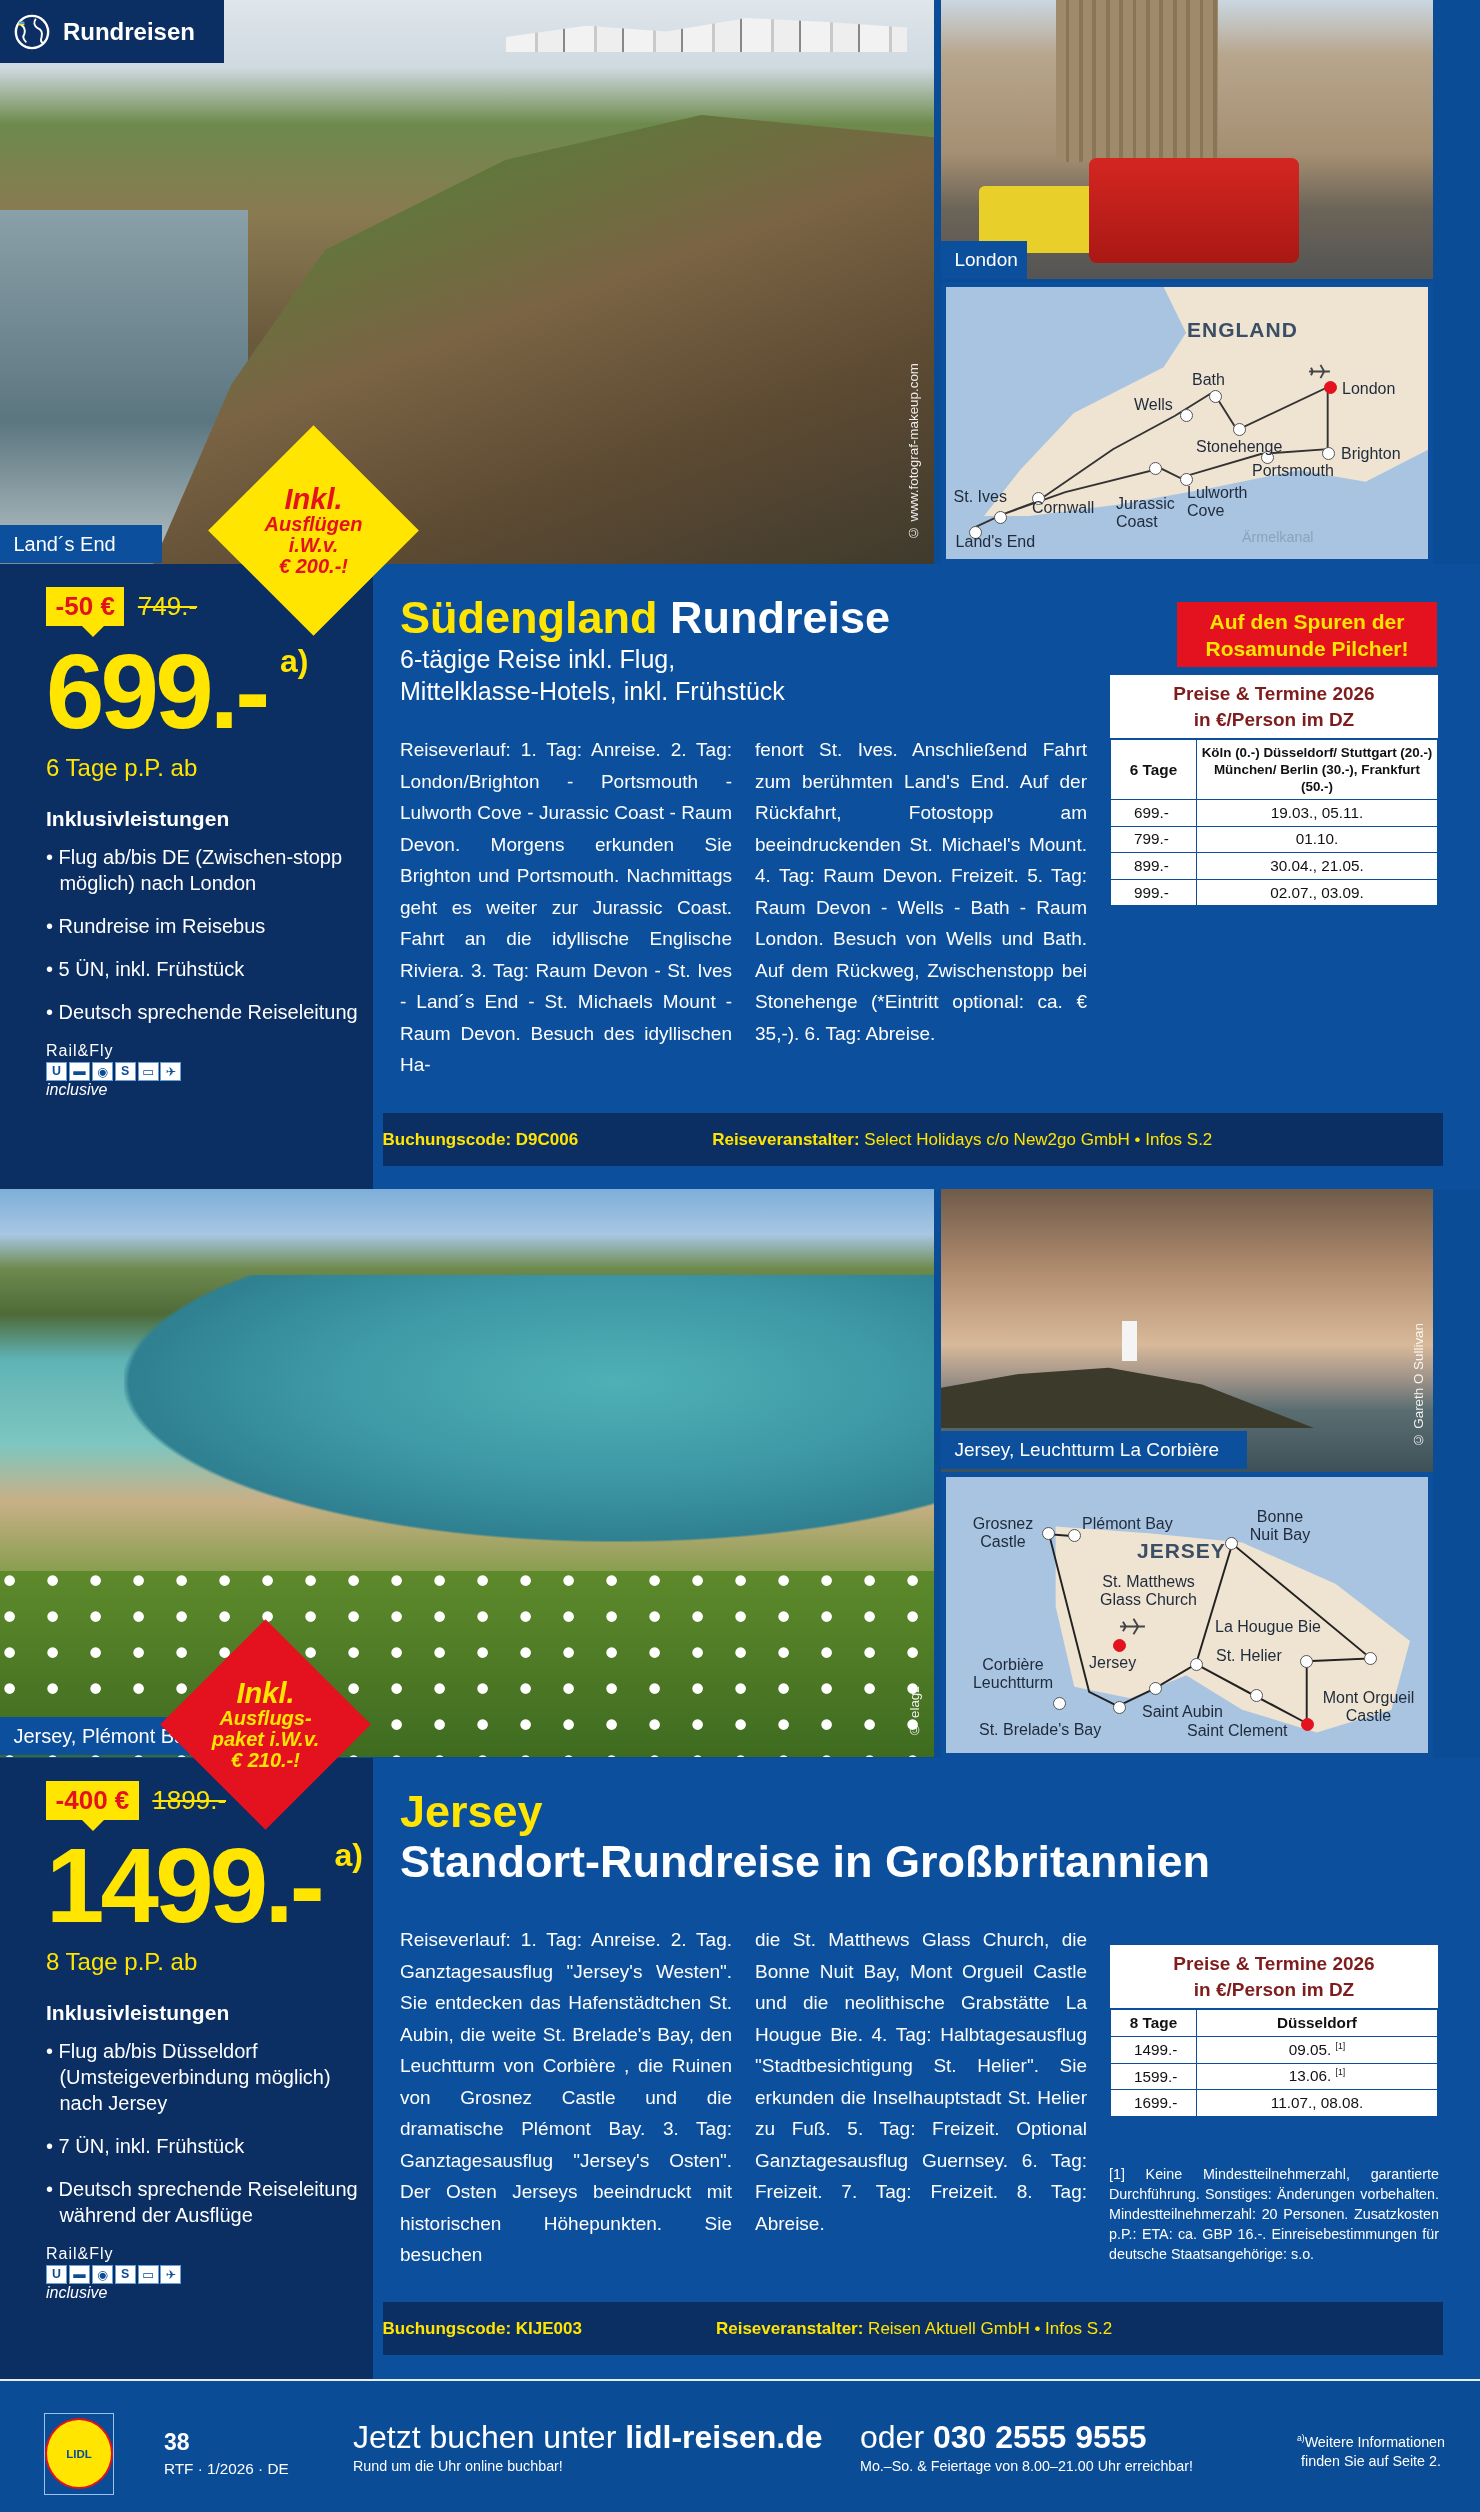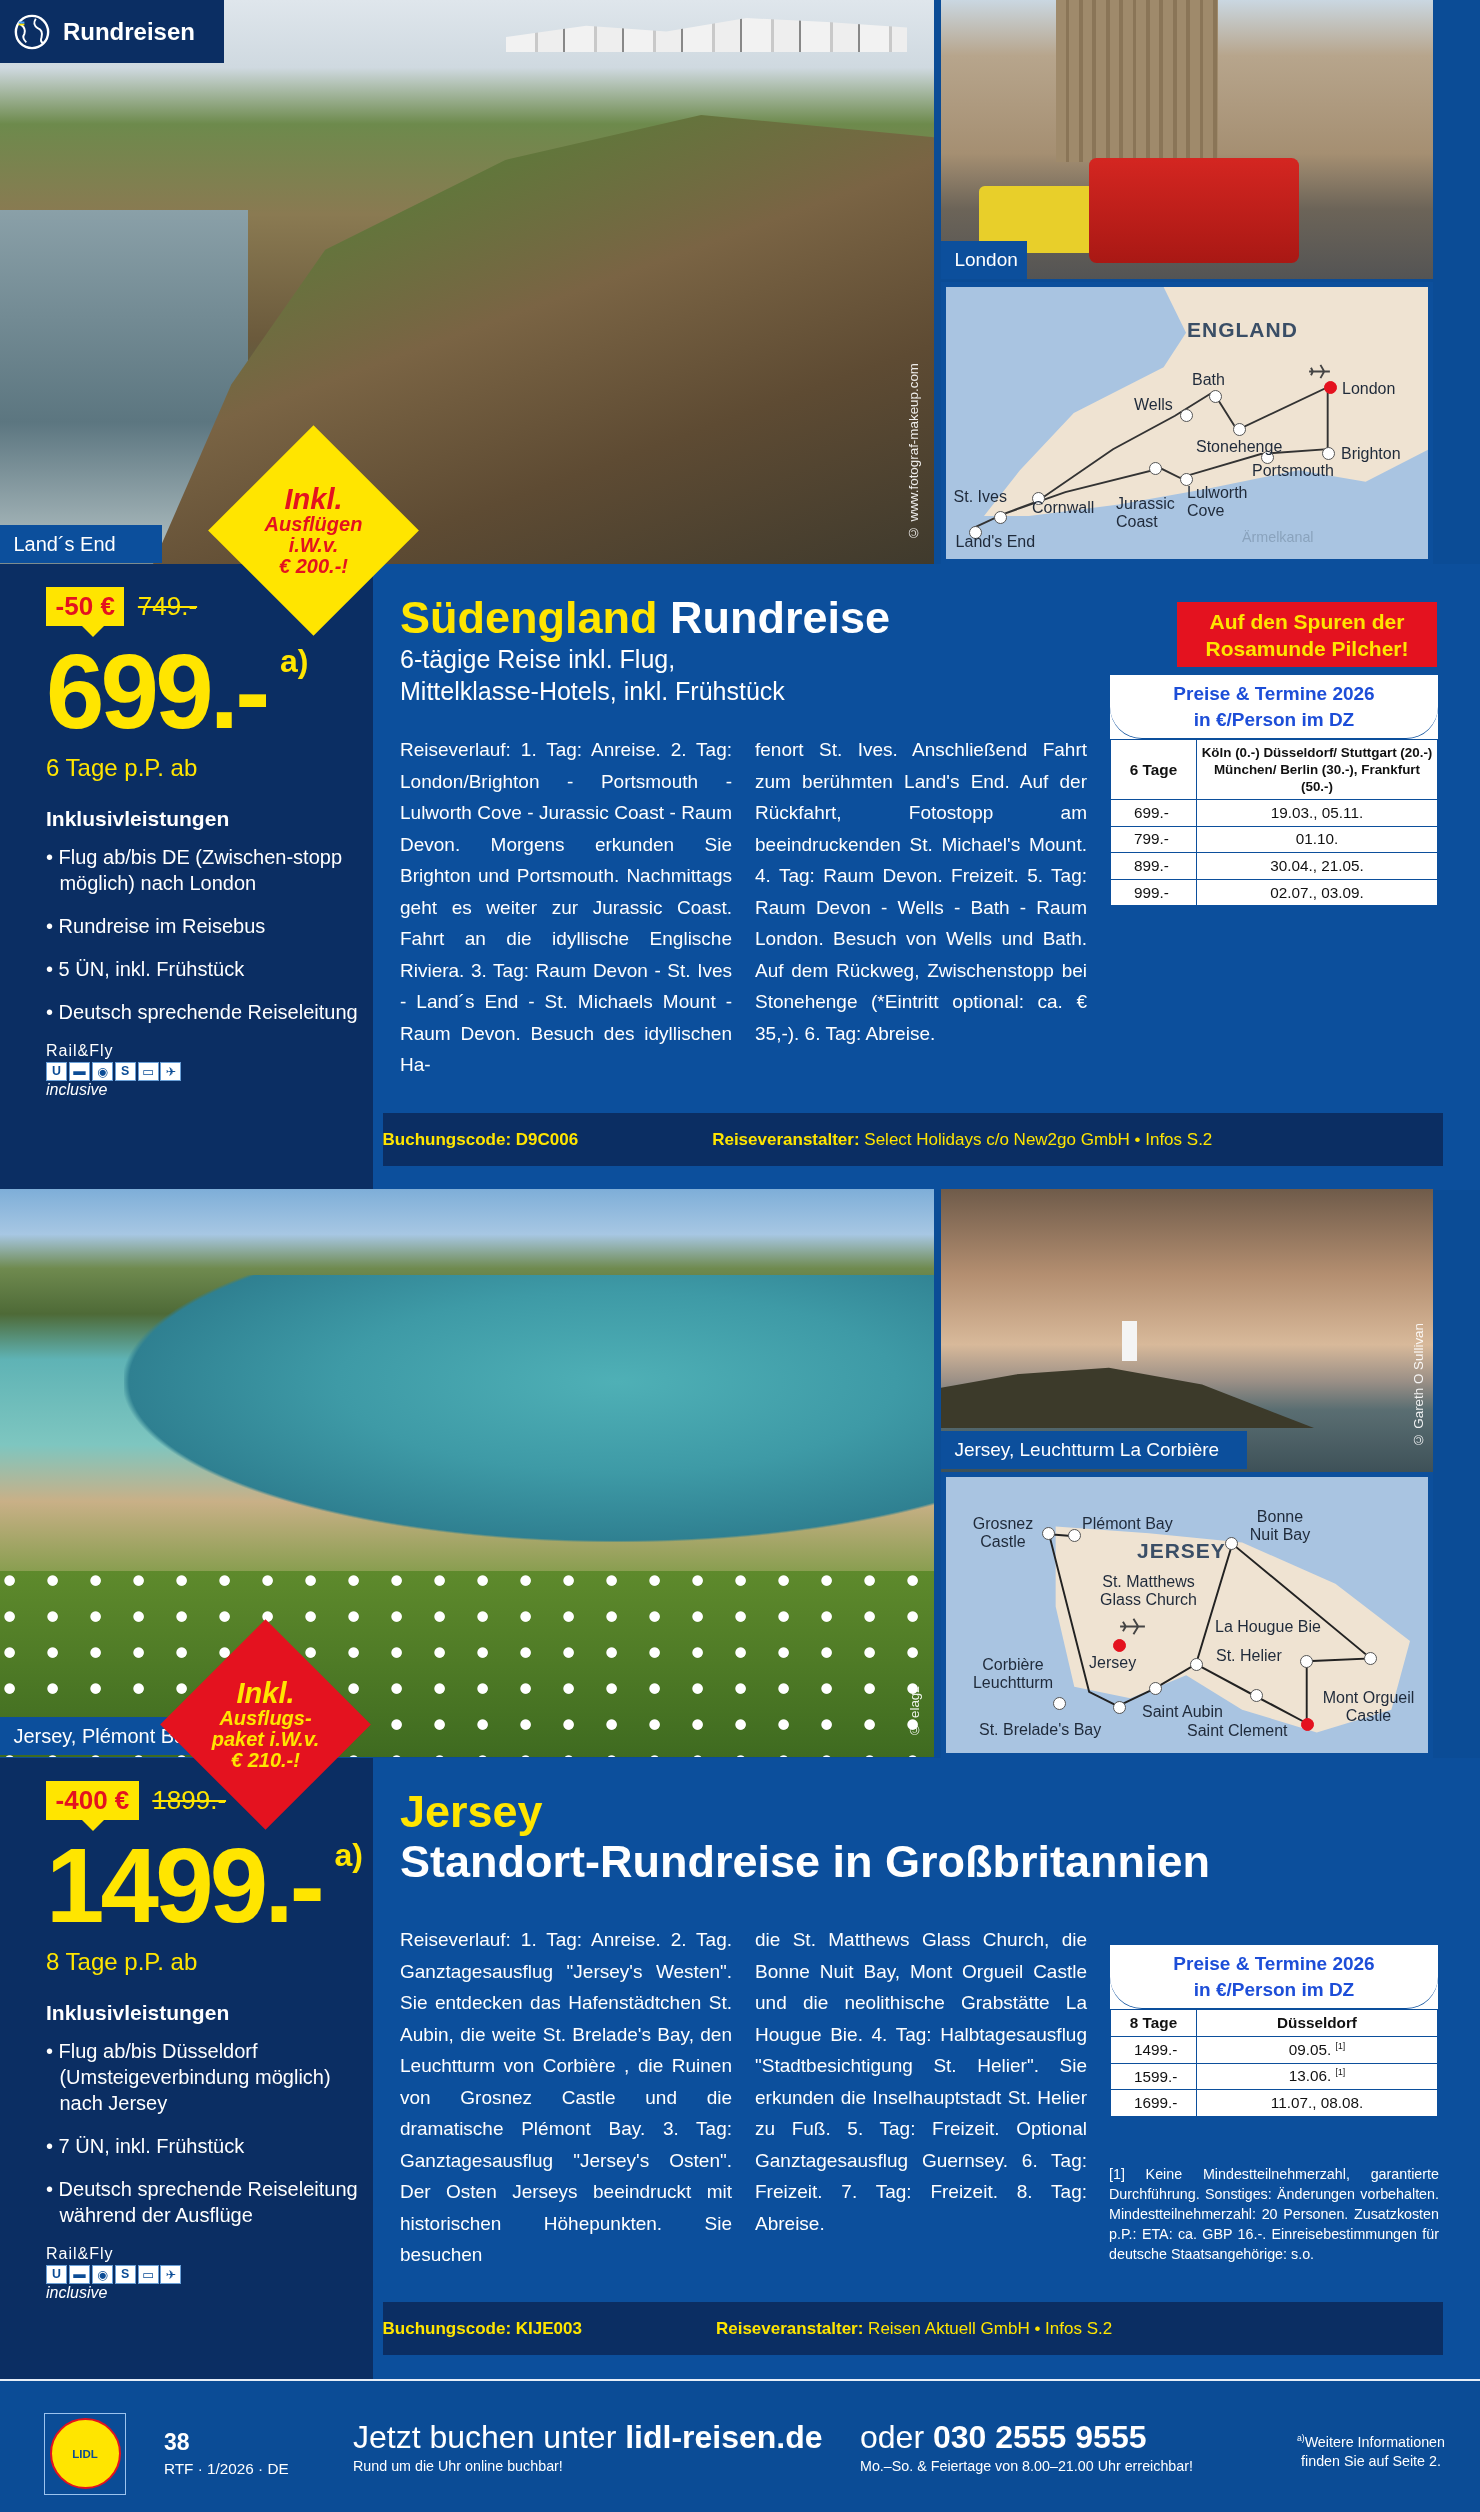--- a/index.html
+++ b/index.html
@@ -70,21 +70,21 @@
 
   
   .title { font-weight: bold; font-size: 45px; line-height: 50px; }
   .title .y { color: #ffe500; }
   .subtitle { font-size: 25px; line-height: 32px; }
   .itin { display:flex; gap: 23px; font-size: 19px; line-height: 31.5px; text-align: justify; }
   .itin p { width: 332px; }
 
   
   .pt { background:#fff; color:#111; border: 1.9px solid #0c4f9c; width: 330px; }
-  .pt .hd { text-align:center; color:#1d4ed8; font-weight:bold; font-size: 19px; line-height: 26px; padding: 5.7px 0; border-bottom: 1.9px solid #0c4f9c; border-radius: 32px; }
+  .pt .hd { text-align:center; color:#7f1d1d; font-weight:bold; font-size: 19px; line-height: 26px; padding: 5.7px 0; border-bottom: 1.9px solid #0c4f9c; }
   .pt table { width: 100%; border-collapse: collapse; font-size: 15.3px; }
   .pt td { border: 1.9px solid #0c4f9c; padding: 3.8px 5.7px; text-align:center; }
   .pt td:first-child { width: 86px; text-align: left; padding-left: 23px; }
   .pt th { border: 1.9px solid #0c4f9c; font-size: 15.3px; padding: 3.8px; }
   .pt sup { font-size: 8.6px; }
   .note { font-size: 14.3px; line-height: 20px; text-align: justify; width: 330px; color:#fff; }
 
   .red-tag { background:#e4121f; color:#ffe500; font-weight: bold; font-size: 21px; line-height: 27px; text-align:center; padding: 5.7px 9.6px; width: 260px; }
 
   .book-bar { background:#0b2e63; height: 53px; display:flex; align-items:center; gap: 134px; font-size: 17px; }
@@ -368,21 +368,21 @@
       </table>
   </div>
   <div class="abs note" style="left:736px; top:406px;">[1] Keine Mindestteilnehmerzahl, garantierte Durchführung. Sonstiges: Änderungen vorbehalten. Mindestteilnehmerzahl: 20 Personen. Zusatzkosten p.P.: ETA: ca. GBP 16.-. Einreisebestimmungen für deutsche Staatsangehörige: s.o.</div>
   <div class="abs book-bar" style="left:9.6px; top:544px; width:1060px;">
     <span><span class="y">Buchungscode:</span> <span class="y">KIJE003</span></span>
     <span><span class="y">Reiseveranstalter:</span> <span class="w">Reisen Aktuell GmbH • Infos S.2</span></span>
   </div>
 </div>
 
 <div class="abs footer">
-  <div class="abs logo" style="left:44px; top:31.5px; width:82px;">
+  <div class="abs logo" style="left:44px; top:31.5px; width:70px;">
     <div class="oval" style="width:71px; height:71px;">LIDL</div>
   </div>
   <div class="abs" style="left:164px; top:48px;">
     <div style="font-weight:bold; font-size:23px;">38</div>
     <div style="font-size:15.3px; margin-top:3.8px;">RTF · 1/2026 · DE</div>
   </div>
   <div class="abs" style="left:353px; top:38px;">
     <div style="font-size:32px;"><span>Jetzt buchen unter </span><b>lidl-reisen.de</b></div>
     <div style="font-size:14.3px; margin-top:1.9px;">Rund um die Uhr online buchbar!</div>
   </div>

